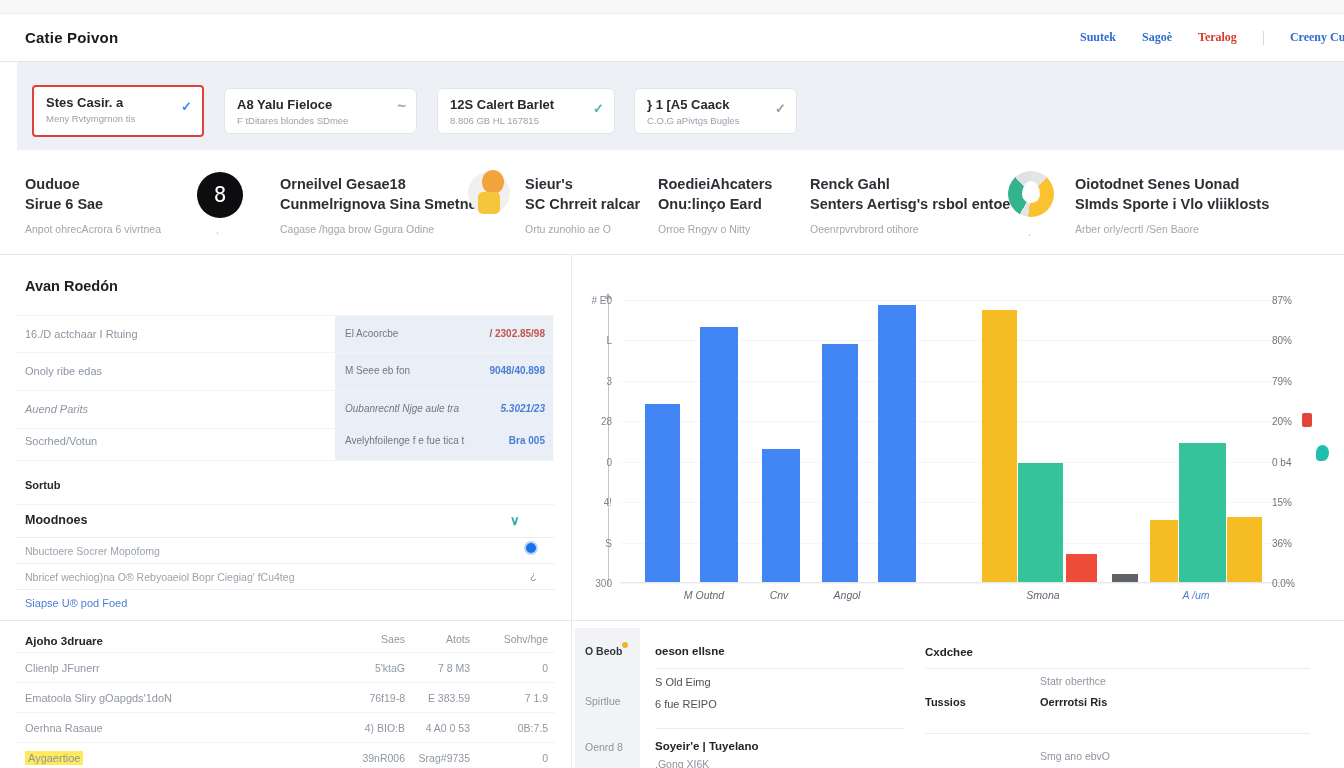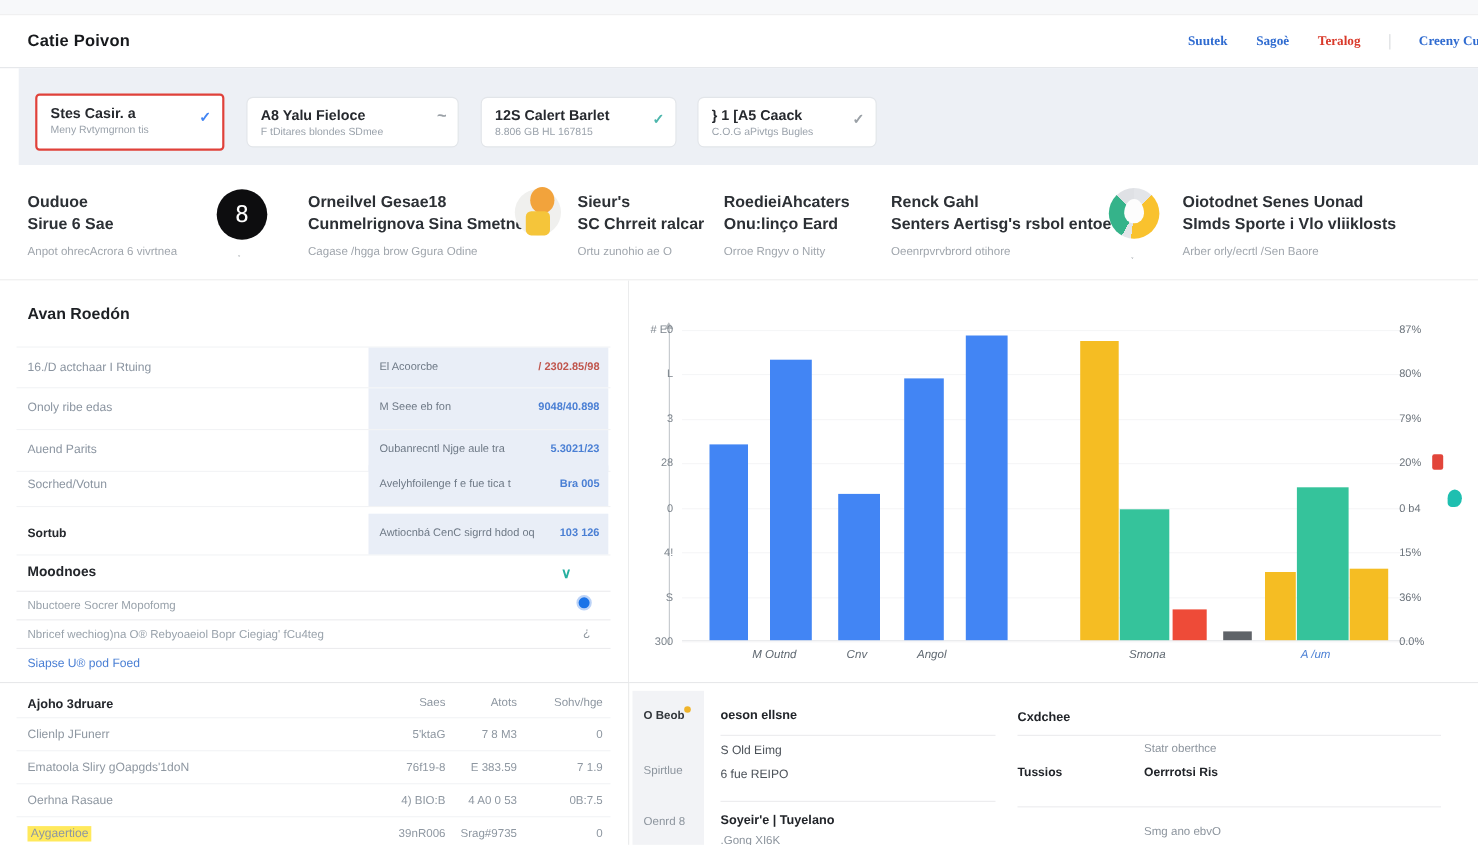--- a/index.html
+++ b/index.html
@@ -184,40 +184,36 @@
         <div class="stat-val val-red">/ 2302.85/98</div>
       </div>
     </div>
     <div class="stat-row" style="top:98px;">
       <div class="stat-label">Onoly ribe edas</div>
       <div class="stat-box">
         <div class="stat-sub">M Seee eb fon</div>
         <div class="stat-val val-blue">9048/40.898</div>
       </div>
     </div>
-    <div class="stat-row" style="top:136px;">
+    <div class="stat-row" style="top:136px;font-style:italic;">
       <div class="stat-label">Auend Parits</div>
       <div class="stat-box">
         <div class="stat-sub">Oubanrecntl Njge aule tra</div>
         <div class="stat-val val-blue">5.3021/23</div>
       </div>
     </div>
     <div class="stat-row" style="top:168px;text-align:center;">
       <div class="stat-label">Socrhed/Votun</div>
       <div class="stat-box">
         <div class="stat-sub">Avelyhfoilenge f e fue tica t</div>
         <div class="stat-val val-blue">Bra 005</div>
       </div>
     </div>
     <div class="stat-row" style="top:212px;">
       <div class="stat-label bold">Sortub</div>
-      <div class="stat-box">
-        <div class="stat-sub">Awtiocnbá CenC sigrrd hdod oq</div>
-        <div class="stat-val val-blue">103 126</div>
-      </div>
     </div>
 
     <div class="abs sec-h" style="left:25px;top:258px;">Moodnoes</div>
     <div class="abs chev-teal" style="left:510px;top:258px;">∨</div>
 
     <div class="abs hr" style="left:15px;top:282px;width:540px;"></div>
     <div class="abs toggle-label" style="left:25px;top:290px;">Nbuctoere Socrer Mopofomg</div>
     <div class="abs dot-blue" style="left:524px;top:286px;"></div>
     <div class="abs hr" style="left:15px;top:308px;width:540px;"></div>
     <div class="abs toggle-label" style="left:25px;top:316px;">Nbricef wechiog)na O® Rebyoaeiol Bopr Ciegiag' fCu4teg</div>

